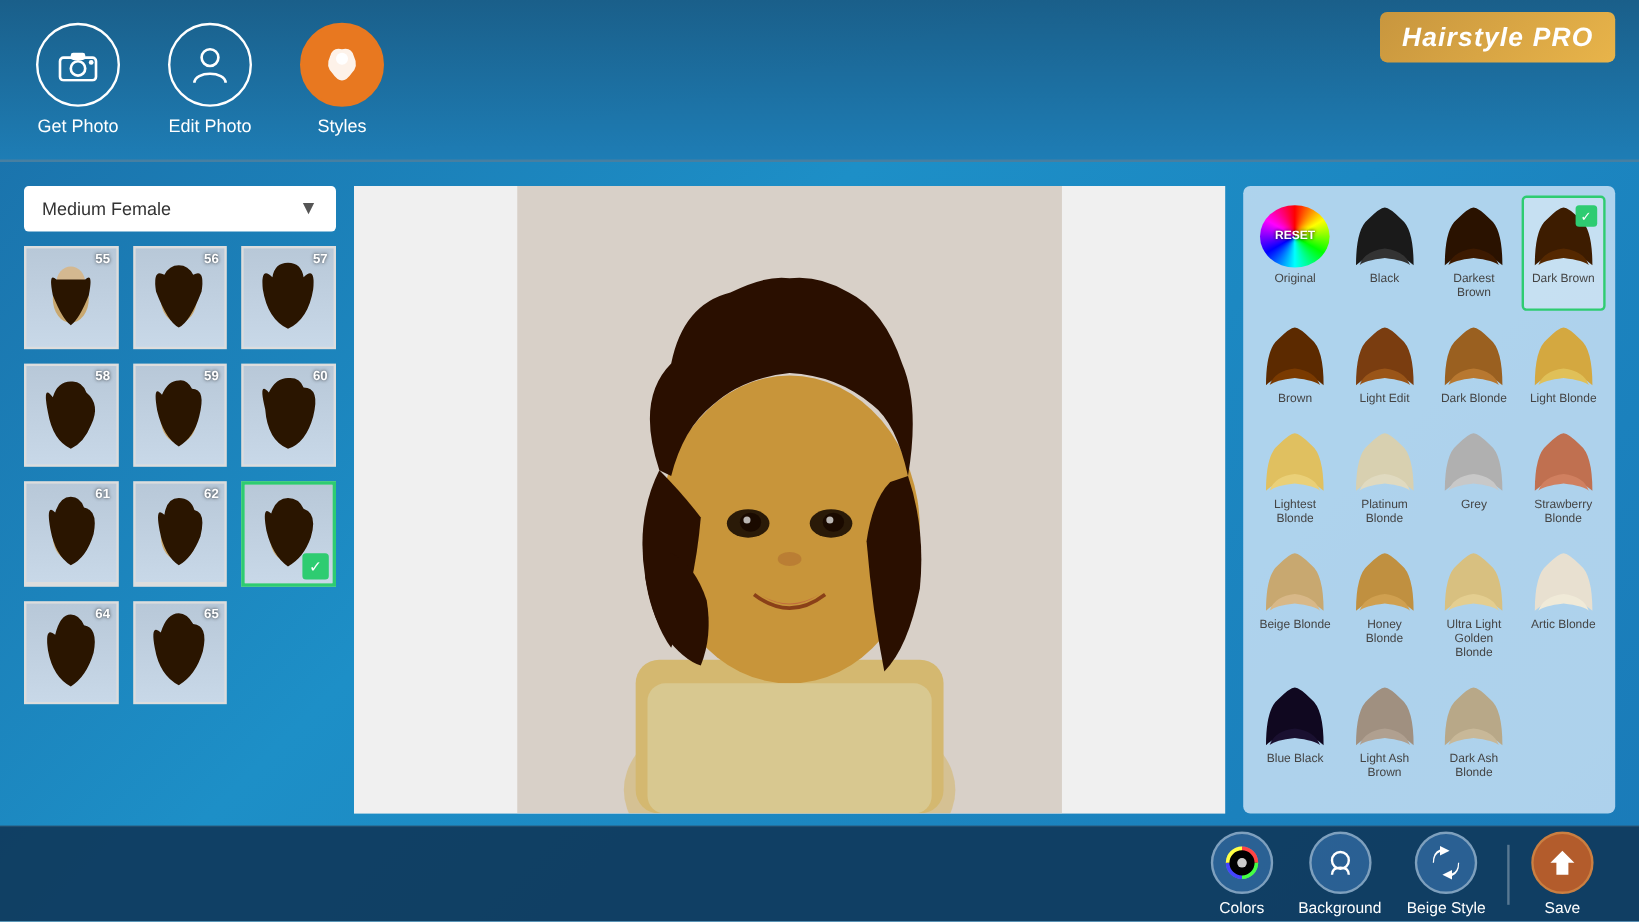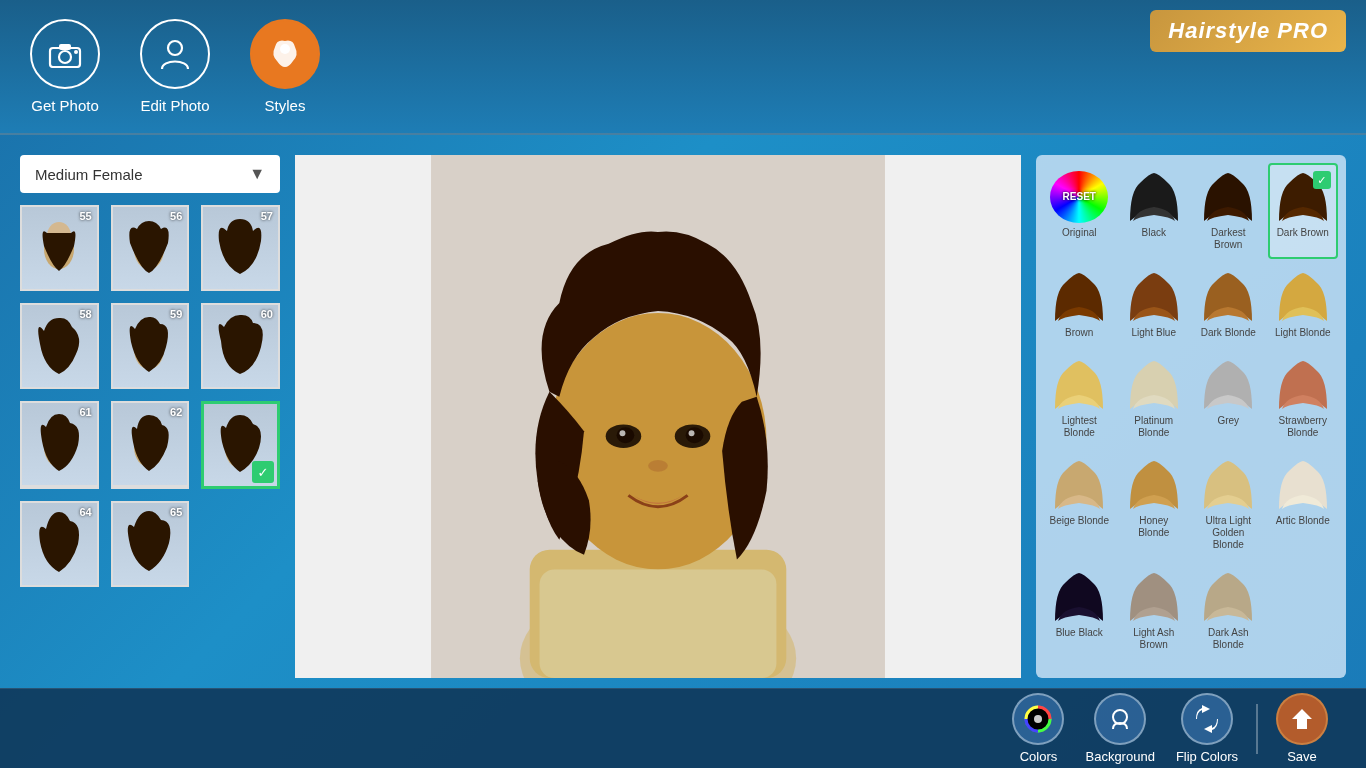--- a/index.html
+++ b/index.html
@@ -566,21 +566,21 @@
         <span class="color-label">Brown</span>
       </div>
 
       <div class="color-item">
         <div class="color-swatch-container">
           <svg class="hair-color-svg" viewBox="0 0 58 52">
               <path d="M5 50 Q5 20 15 12 Q25 2 29 2 Q33 2 43 12 Q53 20 53 50 Q45 42 29 40 Q13 42 5 50Z" fill="#7a3d10"></path>
               <path d="M8 50 Q12 38 29 36 Q46 38 50 50 Q46 46 29 44 Q12 46 8 50Z" fill="#9a5518"></path>
             </svg>
         </div>
-        <span class="color-label">Light Blue</span>
+        <span class="color-label">Light Edit</span>
       </div>
 
       <div class="color-item">
         <div class="color-swatch-container">
           <svg class="hair-color-svg" viewBox="0 0 58 52">
               <path d="M5 50 Q5 20 15 12 Q25 2 29 2 Q33 2 43 12 Q53 20 53 50 Q45 42 29 40 Q13 42 5 50Z" fill="#9a6020"></path>
               <path d="M8 50 Q12 38 29 36 Q46 38 50 50 Q46 46 29 44 Q12 46 8 50Z" fill="#b87830"></path>
             </svg>
         </div>
         <span class="color-label">Dark Blonde</span>
@@ -737,21 +737,21 @@
     <span class="bottom-btn-label">Background</span>
   </div>
 
   <div class="bottom-btn">
     <div class="bottom-btn-icon">
       <svg width="30" height="30" viewBox="0 0 30 30">
         <path d="M5 15 Q5 8 10 6 L10 9 L18 5 L10 1 L10 4 Q4 6 4 15 Z" fill="white"></path>
         <path d="M25 15 Q25 22 20 24 L20 21 L12 25 L20 29 L20 26 Q26 24 26 15 Z" fill="white"></path>
       </svg>
     </div>
-    <span class="bottom-btn-label">Flip Colors</span>
+    <span class="bottom-btn-label">Beige Style</span>
   </div>
 
   <div class="bottom-divider"></div>
 
   <div class="bottom-btn">
     <div class="bottom-btn-icon save-btn-icon">
       <svg width="30" height="30" viewBox="0 0 30 30">
         <path d="M15 5 L25 15 L20 15 L20 25 L10 25 L10 15 L5 15 Z" fill="white"></path>
       </svg>
     </div>

